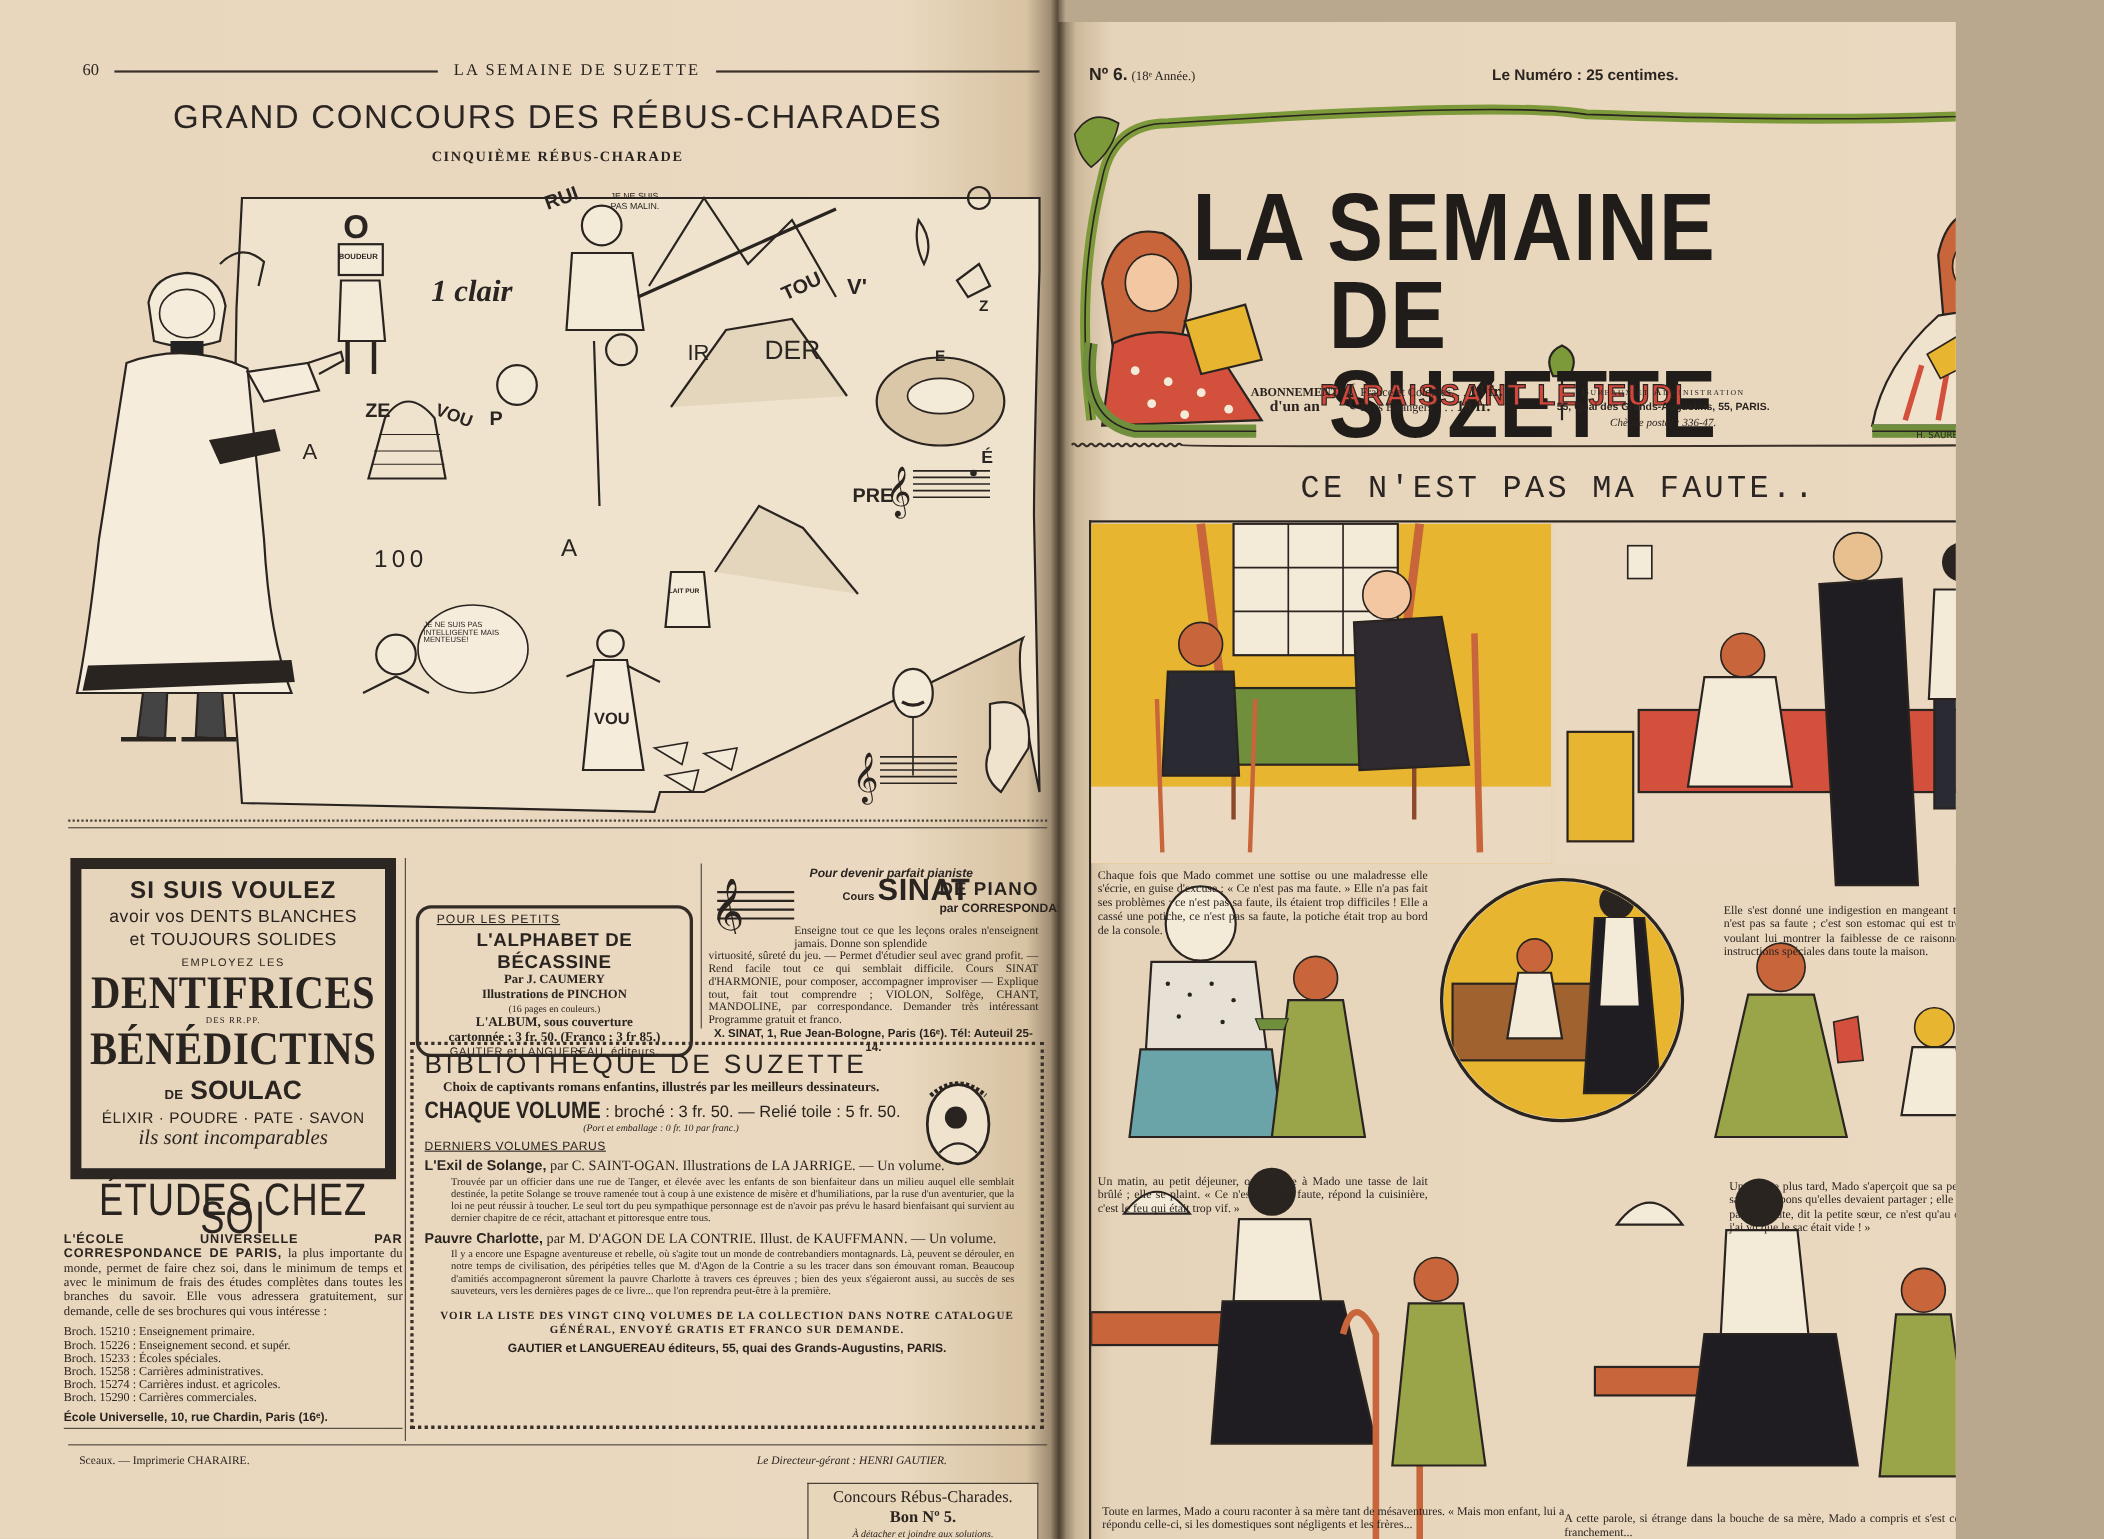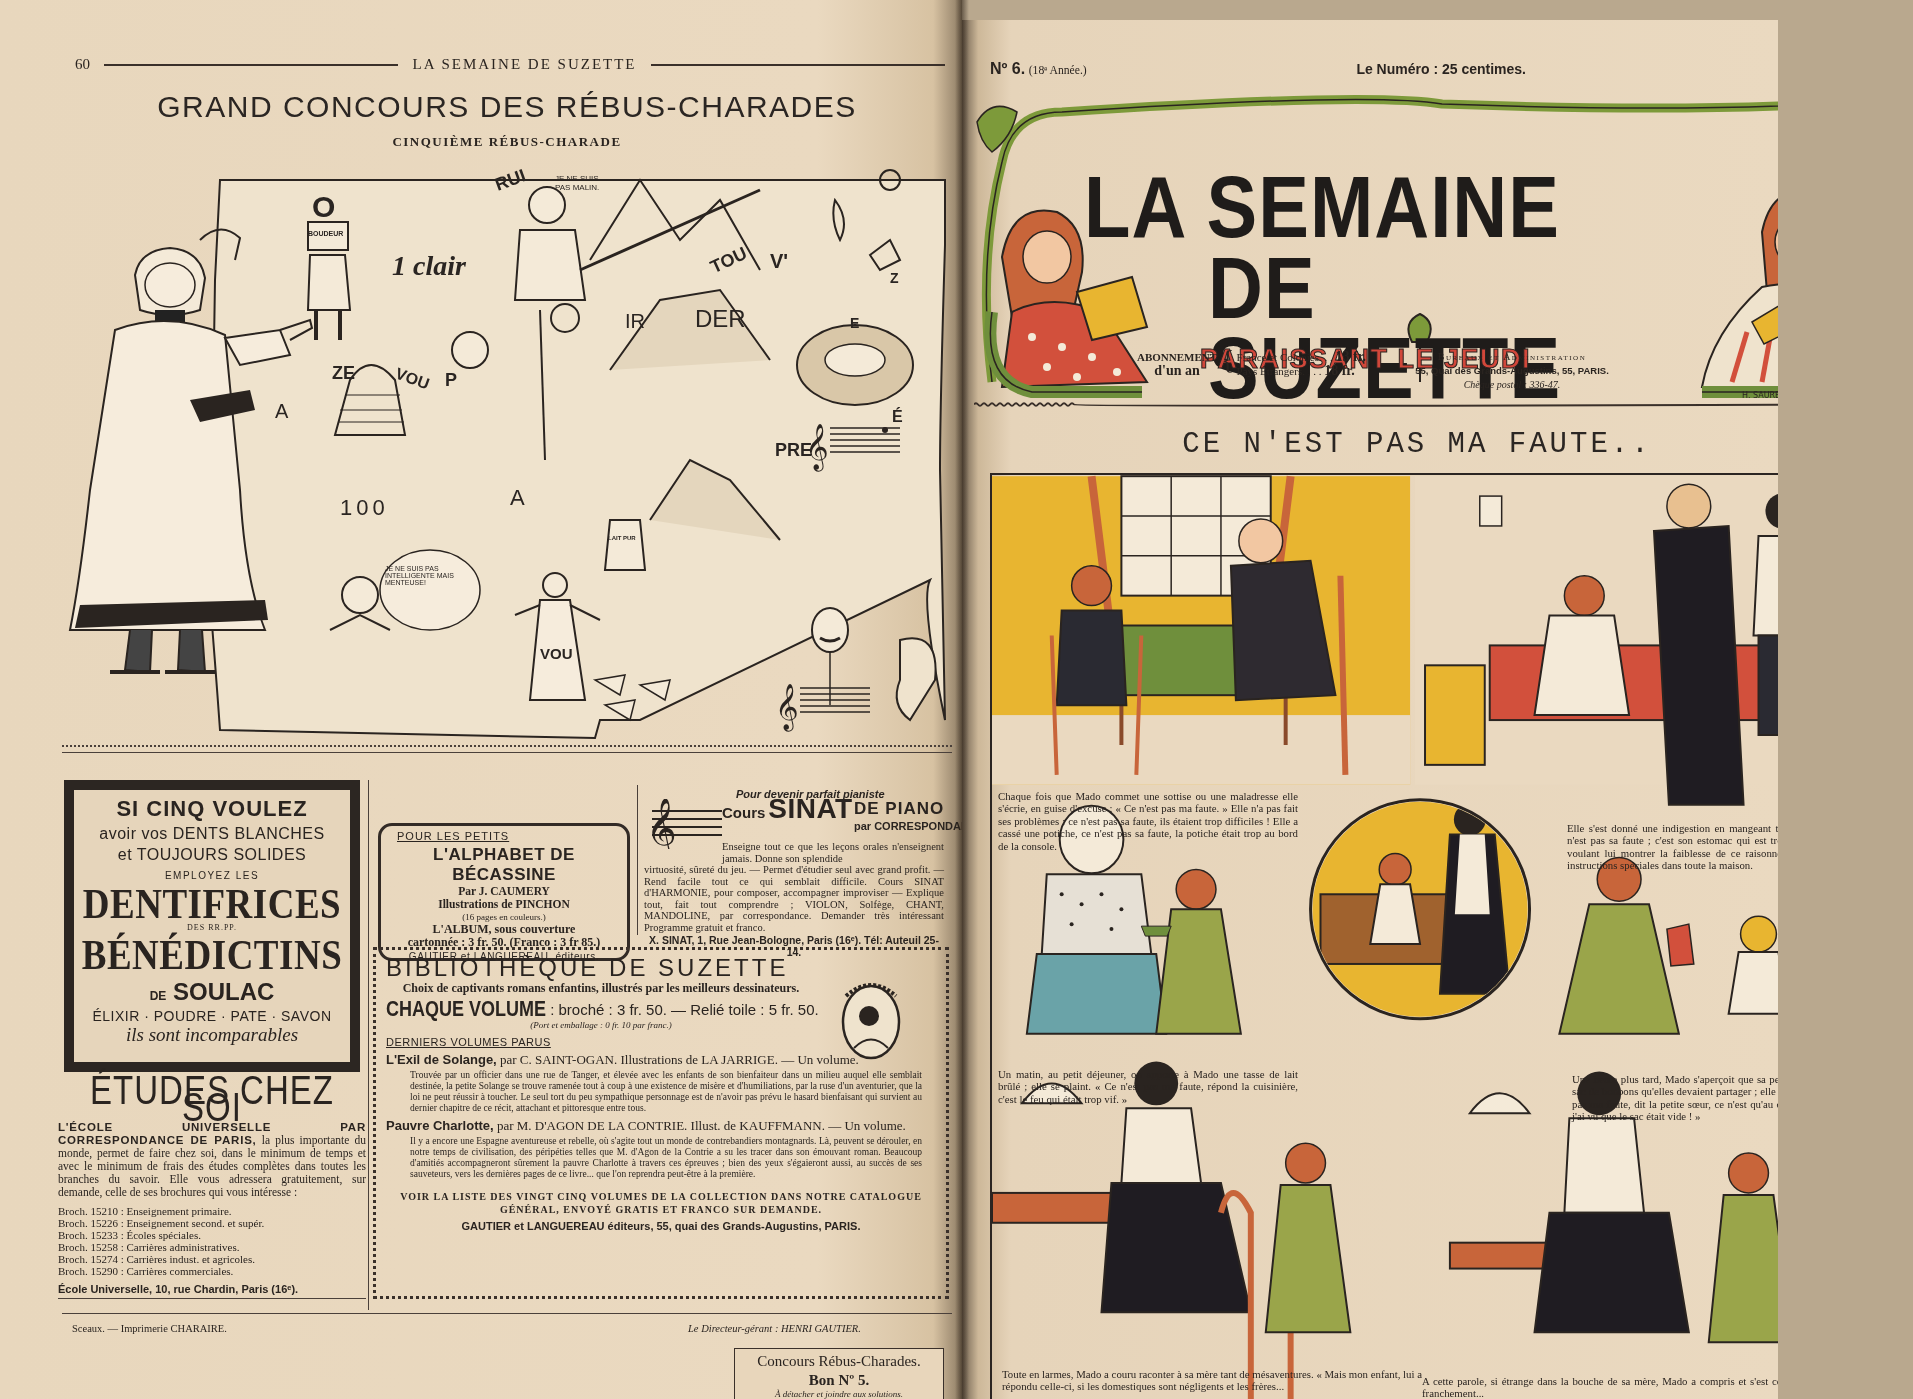--- a/index.html
+++ b/index.html
@@ -56,21 +56,21 @@
   .ad-bec .t { font-family: "Liberation Sans", sans-serif; font-weight: bold; font-size: 17px; letter-spacing: .5px; margin-top: 3px; }
   .ad-bec .s { font-size: 11.5px; font-weight: bold; line-height: 13px; }
   .ad-bec .xs { font-size: 9px; line-height: 12px; }
   .ad-bec .g { font-family: "Liberation Sans", sans-serif; font-size: 10px; letter-spacing: .6px; margin-top: 2px; }
 
   
   .ad-sinat { position: absolute; left: 644px; top: 789px; width: 300px; height: 140px; font-size: 10.5px; line-height: 11.5px; }
   .ad-sinat .clef { position: absolute; left: 0; top: 10px; width: 80px; height: 50px; }
   .ad-sinat .kick { position: absolute; left: 92px; top: 0; font-family: "Liberation Sans", sans-serif; font-style: italic; font-weight: bold; font-size: 11px; }
   .ad-sinat .brand { position: absolute; left: 78px; top: 14px; font-family: "Liberation Sans", sans-serif; font-weight: bold; white-space: nowrap; }
-  .ad-sinat .brand .c { font-size: 15px; }
+  .ad-sinat .brand .c { font-size: 10px; margin-left: 44px; }
   .ad-sinat .brand .sinat { font-size: 28px; letter-spacing: .5px; }
   .ad-sinat .brand .piano { position: absolute; left: 132px; top: 0; font-size: 17px; letter-spacing: 1px; }
   .ad-sinat .brand .corr { position: absolute; left: 132px; top: 18px; font-size: 11px; }
   .ad-sinat .body { position: absolute; left: 0; top: 52px; width: 300px; }
   .ad-sinat .body p { text-align: justify; }
   .ad-sinat .indent { padding-left: 78px; }
   .ad-sinat .addr { font-family: "Liberation Sans", sans-serif; font-weight: bold; font-size: 10.5px; margin-top: 2px; text-align: center; }
 
   
   .ad-biblio { position: absolute; left: 373px; top: 947px; width: 576px; height: 352px; border: 3px dotted #3a302a; padding: 4px 10px; }
@@ -236,21 +236,21 @@
       <div class="rebus-word" style="left:345px;top:405px;font-size:7px;width:80px;font-weight:normal;">JE NE SUIS PAS INTELLIGENTE MAIS MENTEUSE!</div>
       <div class="rebus-word" style="left:500px;top:485px;font-size:15px;">VOU</div>
       <div class="rebus-word" style="left:735px;top:280px;font-size:18px;">PRE</div>
       <div class="rebus-word" style="left:852px;top:248px;font-size:16px;">É</div>
     </div>
 
     <div class="hr-dotted" style="top:745px;"></div>
     <div class="hr-solid" style="top:752px;"></div>
 
     <div class="ad-dent">
-      <div class="l1">SI CINQ VOULEZ</div>
+      <div class="l1">SI SUIS VOULEZ</div>
       <div class="l2">avoir vos DENTS BLANCHES</div>
       <div class="l3">et TOUJOURS SOLIDES</div>
       <div class="l4">EMPLOYEZ LES</div>
       <div class="big">DENTIFRICES</div>
       <div class="tiny">DES RR.PP.</div>
       <div class="big">BÉNÉDICTINS</div>
       <div class="soulac"><small>DE</small> <span>SOULAC</span></div>
       <div class="prods">ÉLIXIR · POUDRE · PATE · SAVON</div>
       <div class="script">ils sont incomparables</div>
     </div>

